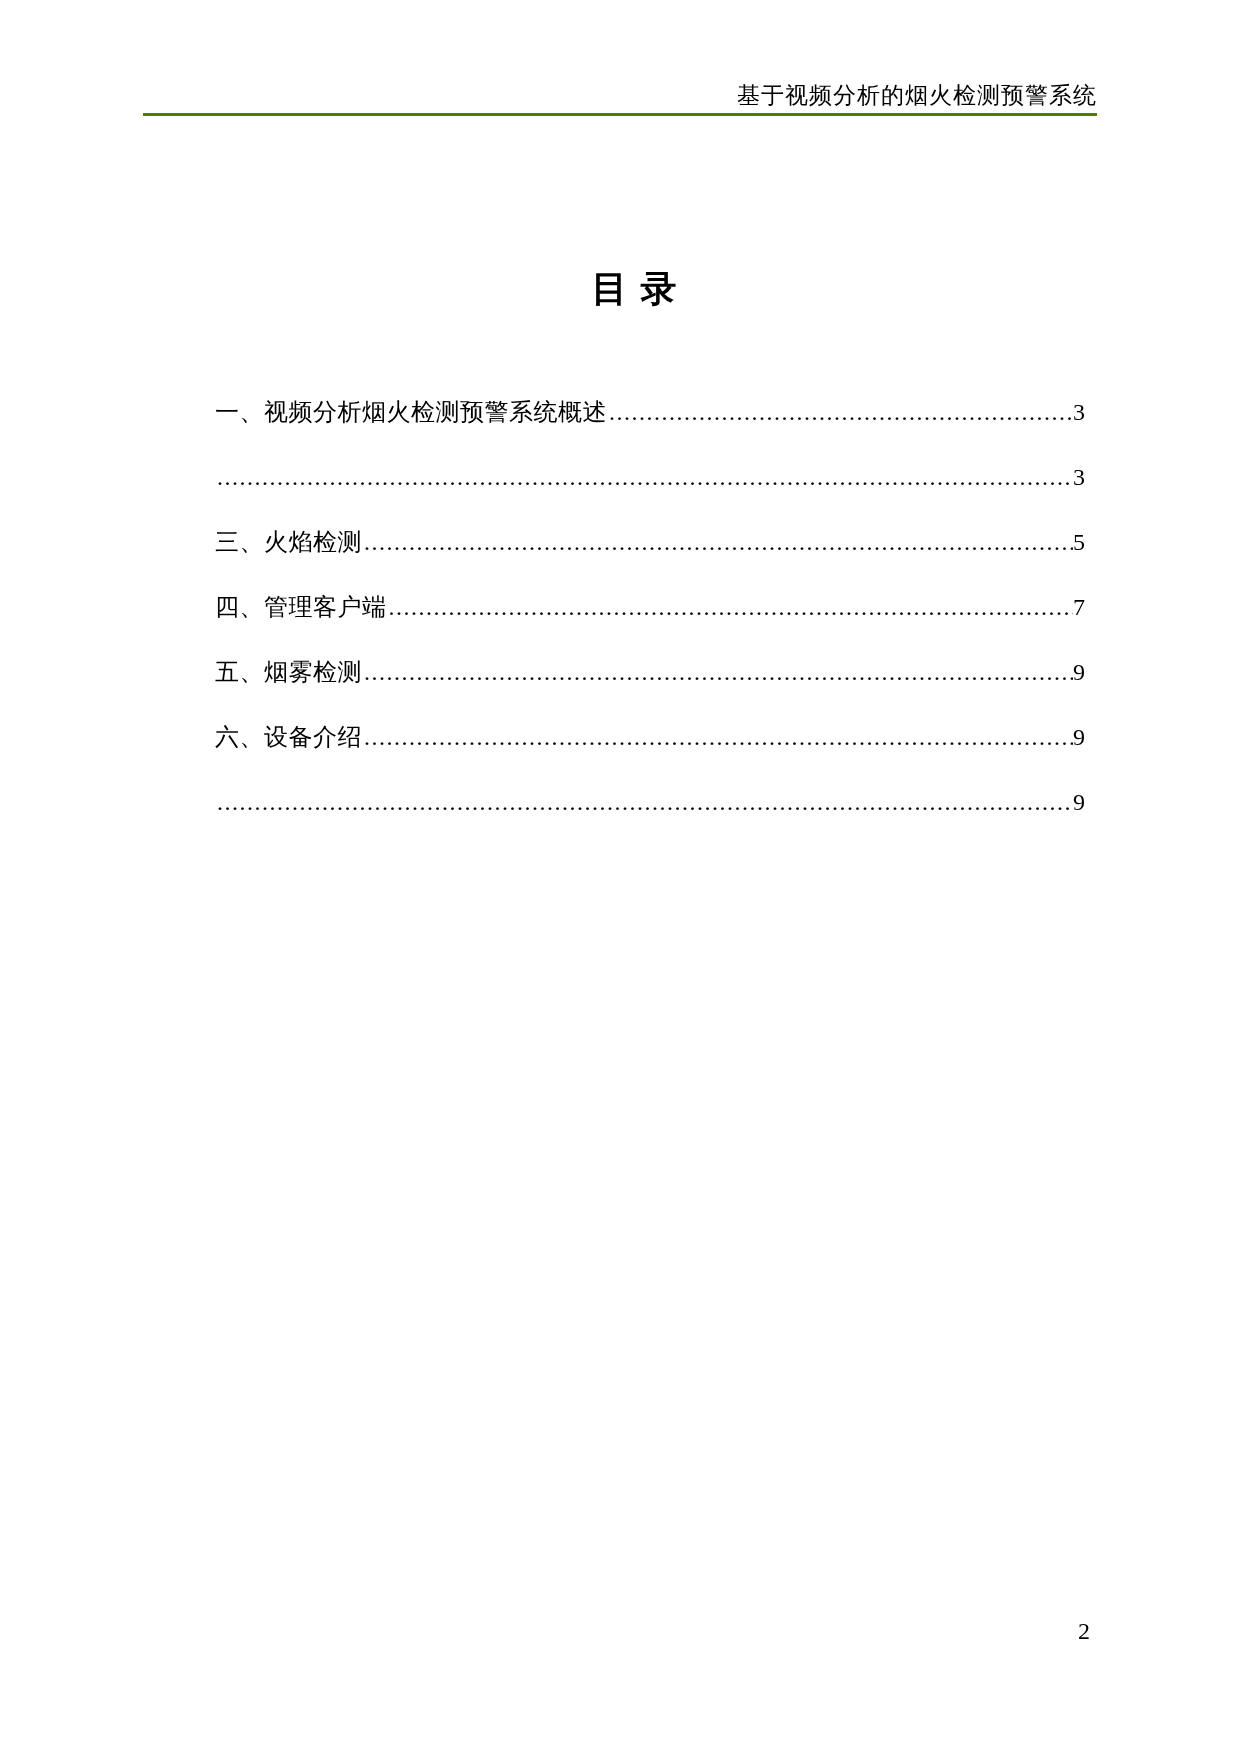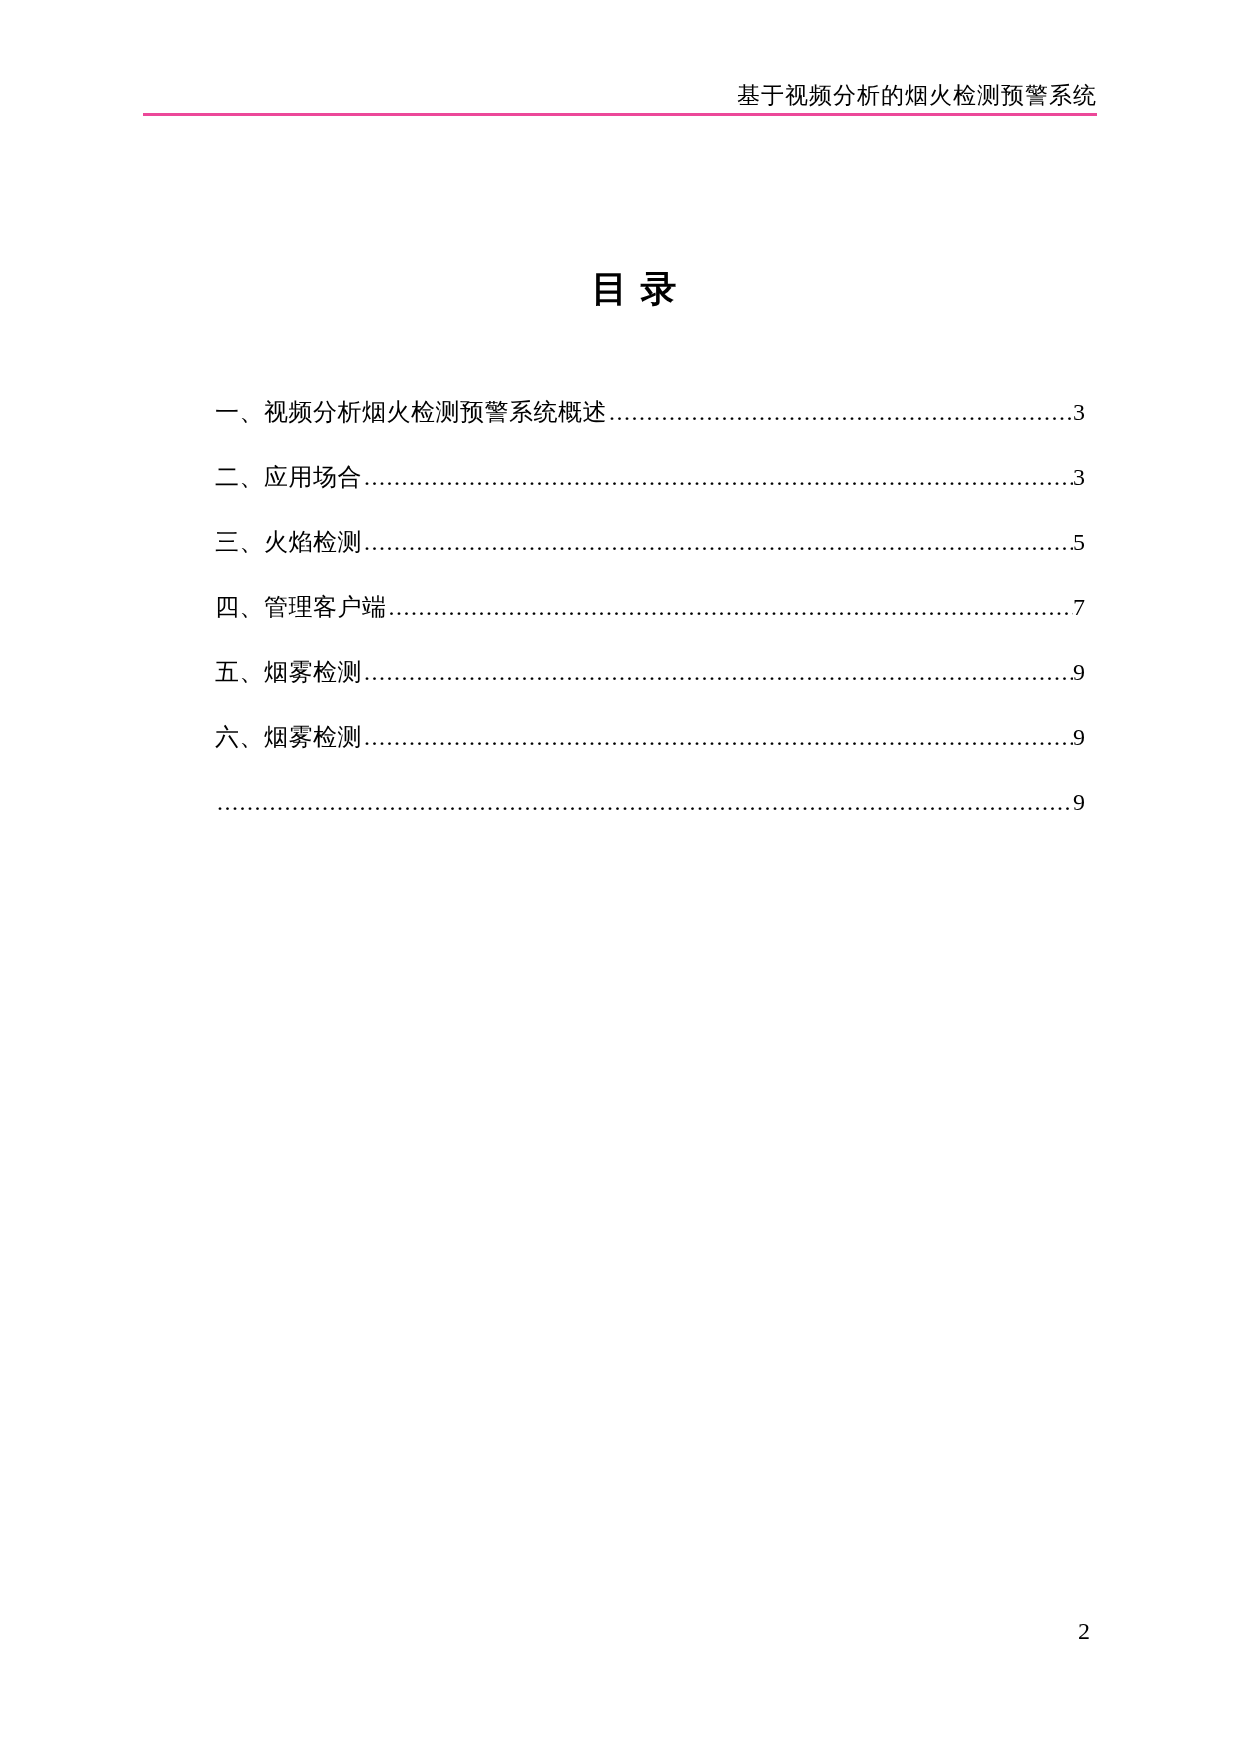--- a/index.html
+++ b/index.html
@@ -20,21 +20,21 @@
   
   .doc-header {
     position: absolute;
     left: 143px;
     width: 954px;
     top: 82px;
     text-align: right;
     font-size: 23px;
     line-height: 28px;
     padding-bottom: 3px;
-    border-bottom: 3px solid #ec4899;
+    border-bottom: 3px solid #4d7c0f;
     letter-spacing: 1px;
   }
 
   
   .toc-title {
     position: absolute;
     top: 250px;
     left: 0;
     width: 100%;
     margin: 15px;
@@ -99,21 +99,20 @@
   <h1 class="toc-title">目 录</h1>
 
   <div class="toc-list">
     <div class="toc-row">
       <span class="toc-label">一、视频分析烟火检测预警系统概述</span>
       <span class="toc-leader">............................................................................................................................................................................................................................</span>
       <span class="toc-page">3</span>
     </div>
 
     <div class="toc-row">
-      <span class="toc-label">二、应用场合</span>
       <span class="toc-leader">............................................................................................................................................................................................................................</span>
       <span class="toc-page">3</span>
     </div>
 
     <div class="toc-row">
       <span class="toc-label">三、火焰检测</span>
       <span class="toc-leader">............................................................................................................................................................................................................................</span>
       <span class="toc-page">5</span>
     </div>
 
@@ -123,21 +122,21 @@
       <span class="toc-page">7</span>
     </div>
 
     <div class="toc-row">
       <span class="toc-label">五、烟雾检测</span>
       <span class="toc-leader">............................................................................................................................................................................................................................</span>
       <span class="toc-page">9</span>
     </div>
 
     <div class="toc-row">
-      <span class="toc-label">六、烟雾检测</span>
+      <span class="toc-label">六、设备介绍</span>
       <span class="toc-leader">............................................................................................................................................................................................................................</span>
       <span class="toc-page">9</span>
     </div>
 
     <div class="toc-row">
       <span class="toc-leader">............................................................................................................................................................................................................................</span>
       <span class="toc-page">9</span>
     </div>
   </div>
 

